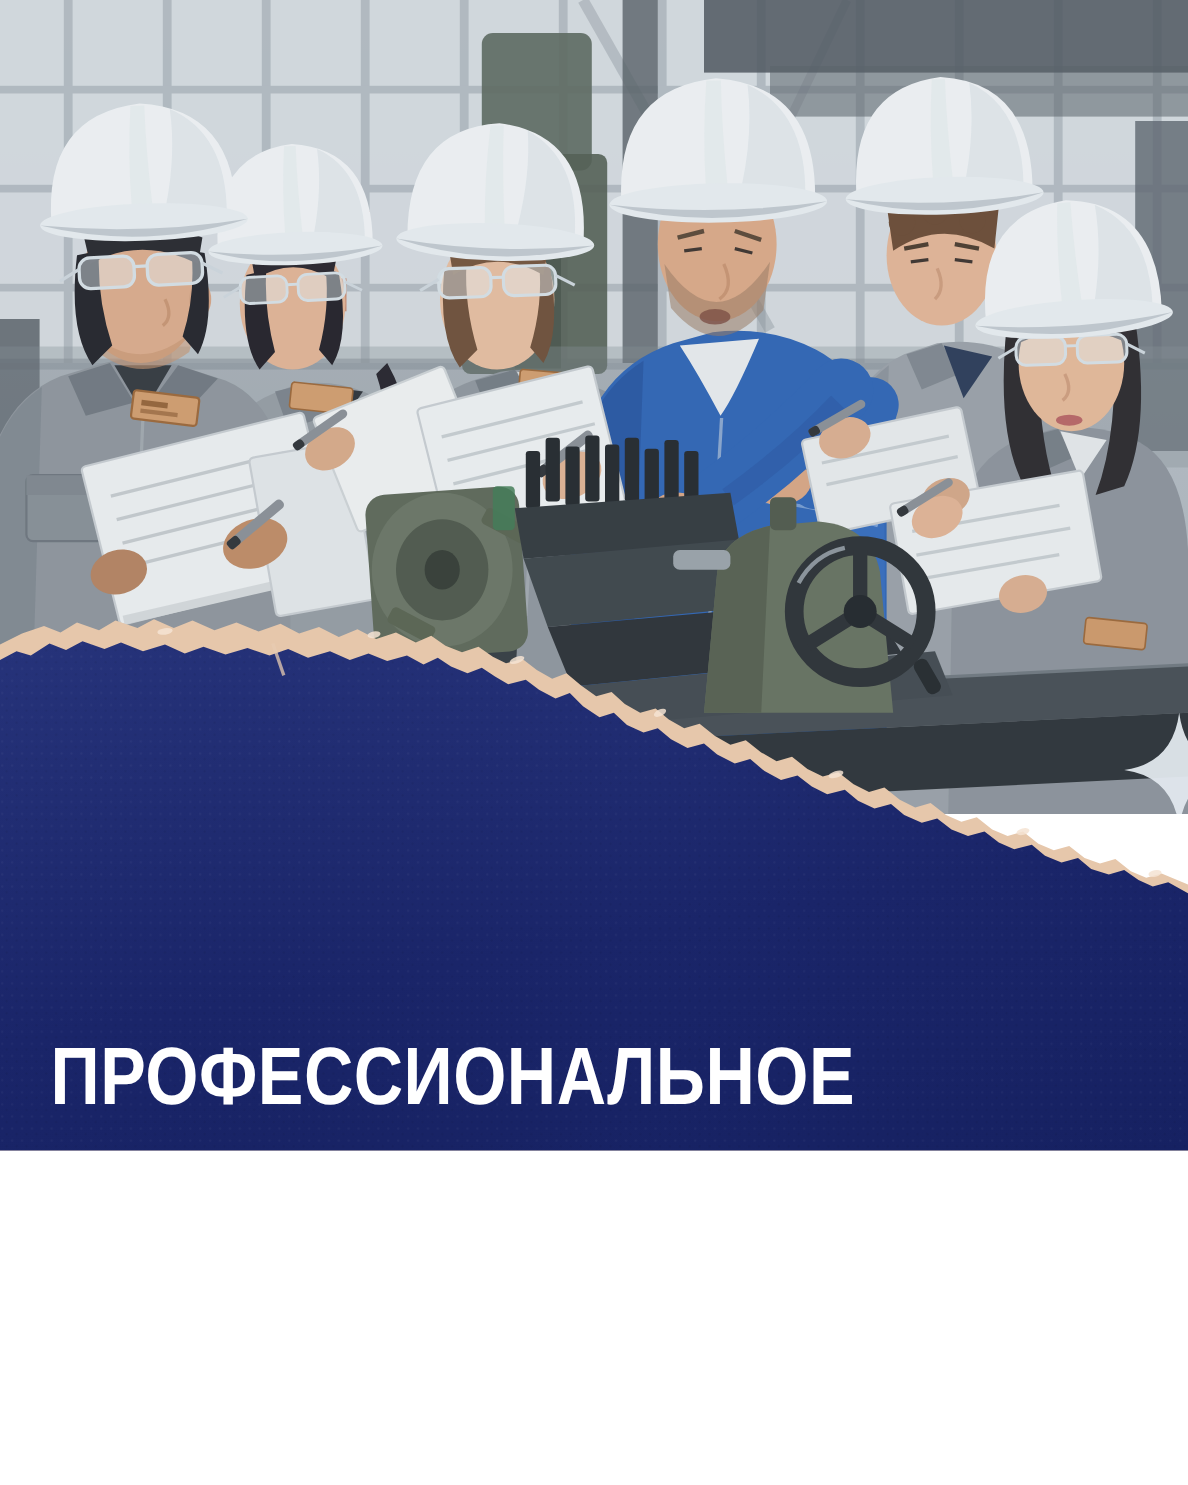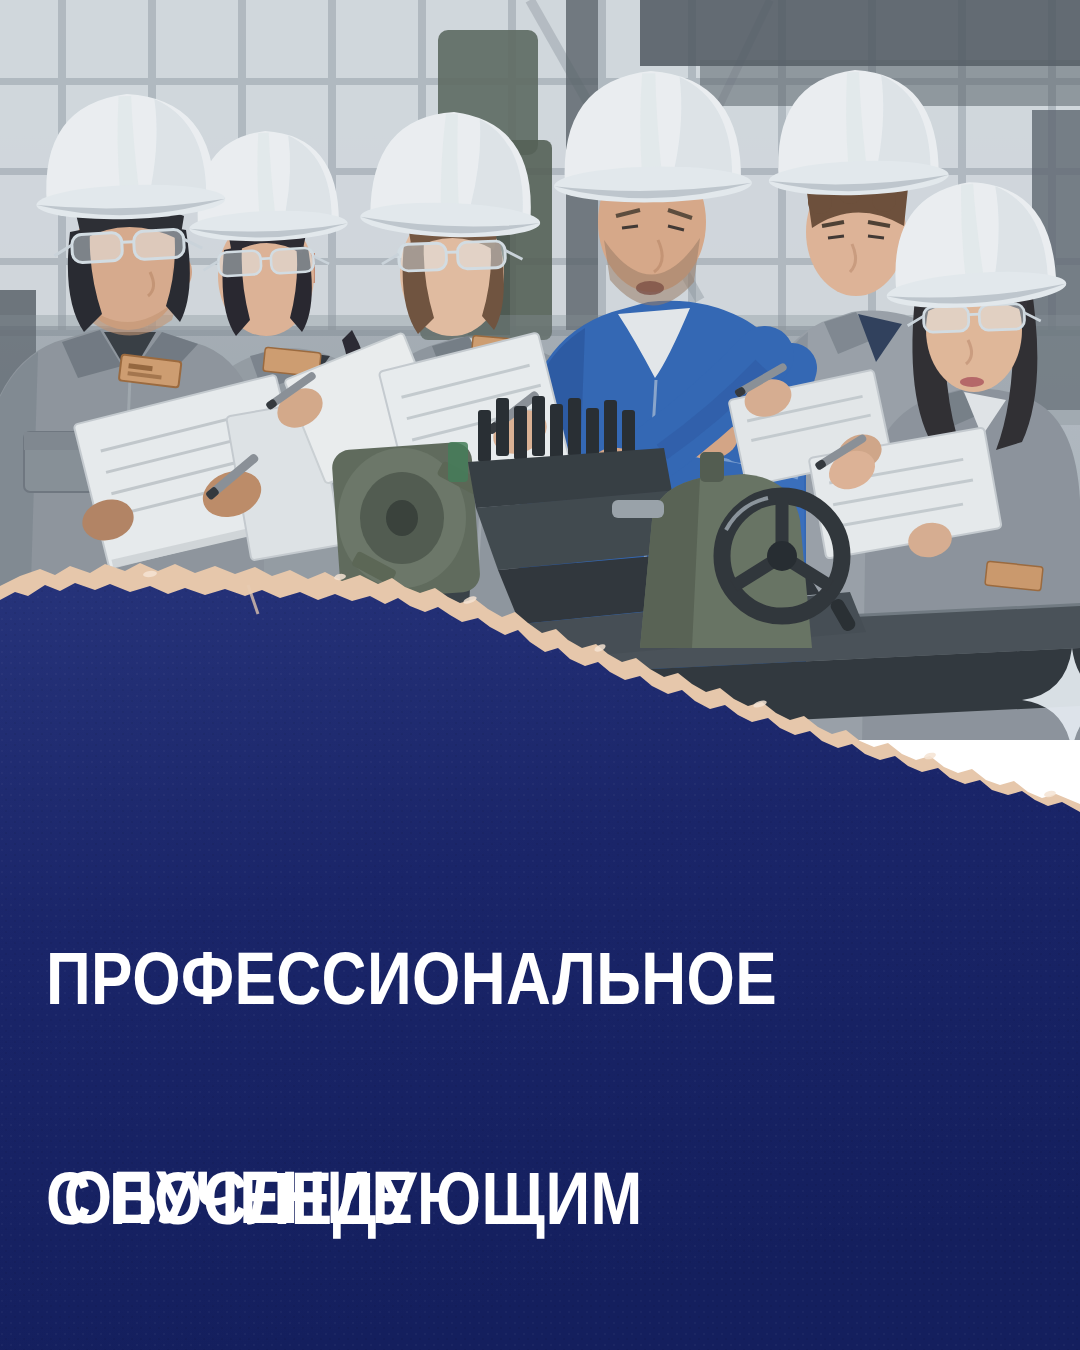--- a/index.html
+++ b/index.html
@@ -1,17 +1,17 @@
 <!DOCTYPE html>
 <html style="--c-navy: #1a2569; --c-navy_light: #26337a; --c-navy_dark: #141f5e; --c-torn_edge: #e6c7ab; --c-torn_edge_light: #f4e3d2; --c-text: #ffffff; --c-canvas: #ffffff;"><head>
 <meta charset="utf-8">
 <style>
   html,body{margin:0;padding:0}
   body{width:1080px;height:1350px;background:#fff;font-family:"Liberation Sans",sans-serif}
-  .poster{position:relative;width:1080px;height:1350px;overflow:hidden;background:var(--c-canvas,#ffffff)}
+  .poster{position:relative;width:1080px;height:1046px;overflow:hidden;background:var(--c-canvas,#ffffff)}
   .photo{position:absolute;top:0;left:0;width:1080px;height:740px}
   .torn{position:absolute;top:0;left:0;width:1080px;height:1350px;pointer-events:none}
   .headline{
     position:absolute;left:46px;color:var(--c-text,#ffffff);
     font-family:"Liberation Sans",sans-serif;font-weight:bold;
     font-size:74px;line-height:73px;letter-spacing:.5px;white-space:pre;
     transform:scaleX(.84);transform-origin:0 0;
   }
   .headline.title{top:796px}
   .headline.subtitle{top:1016px}

